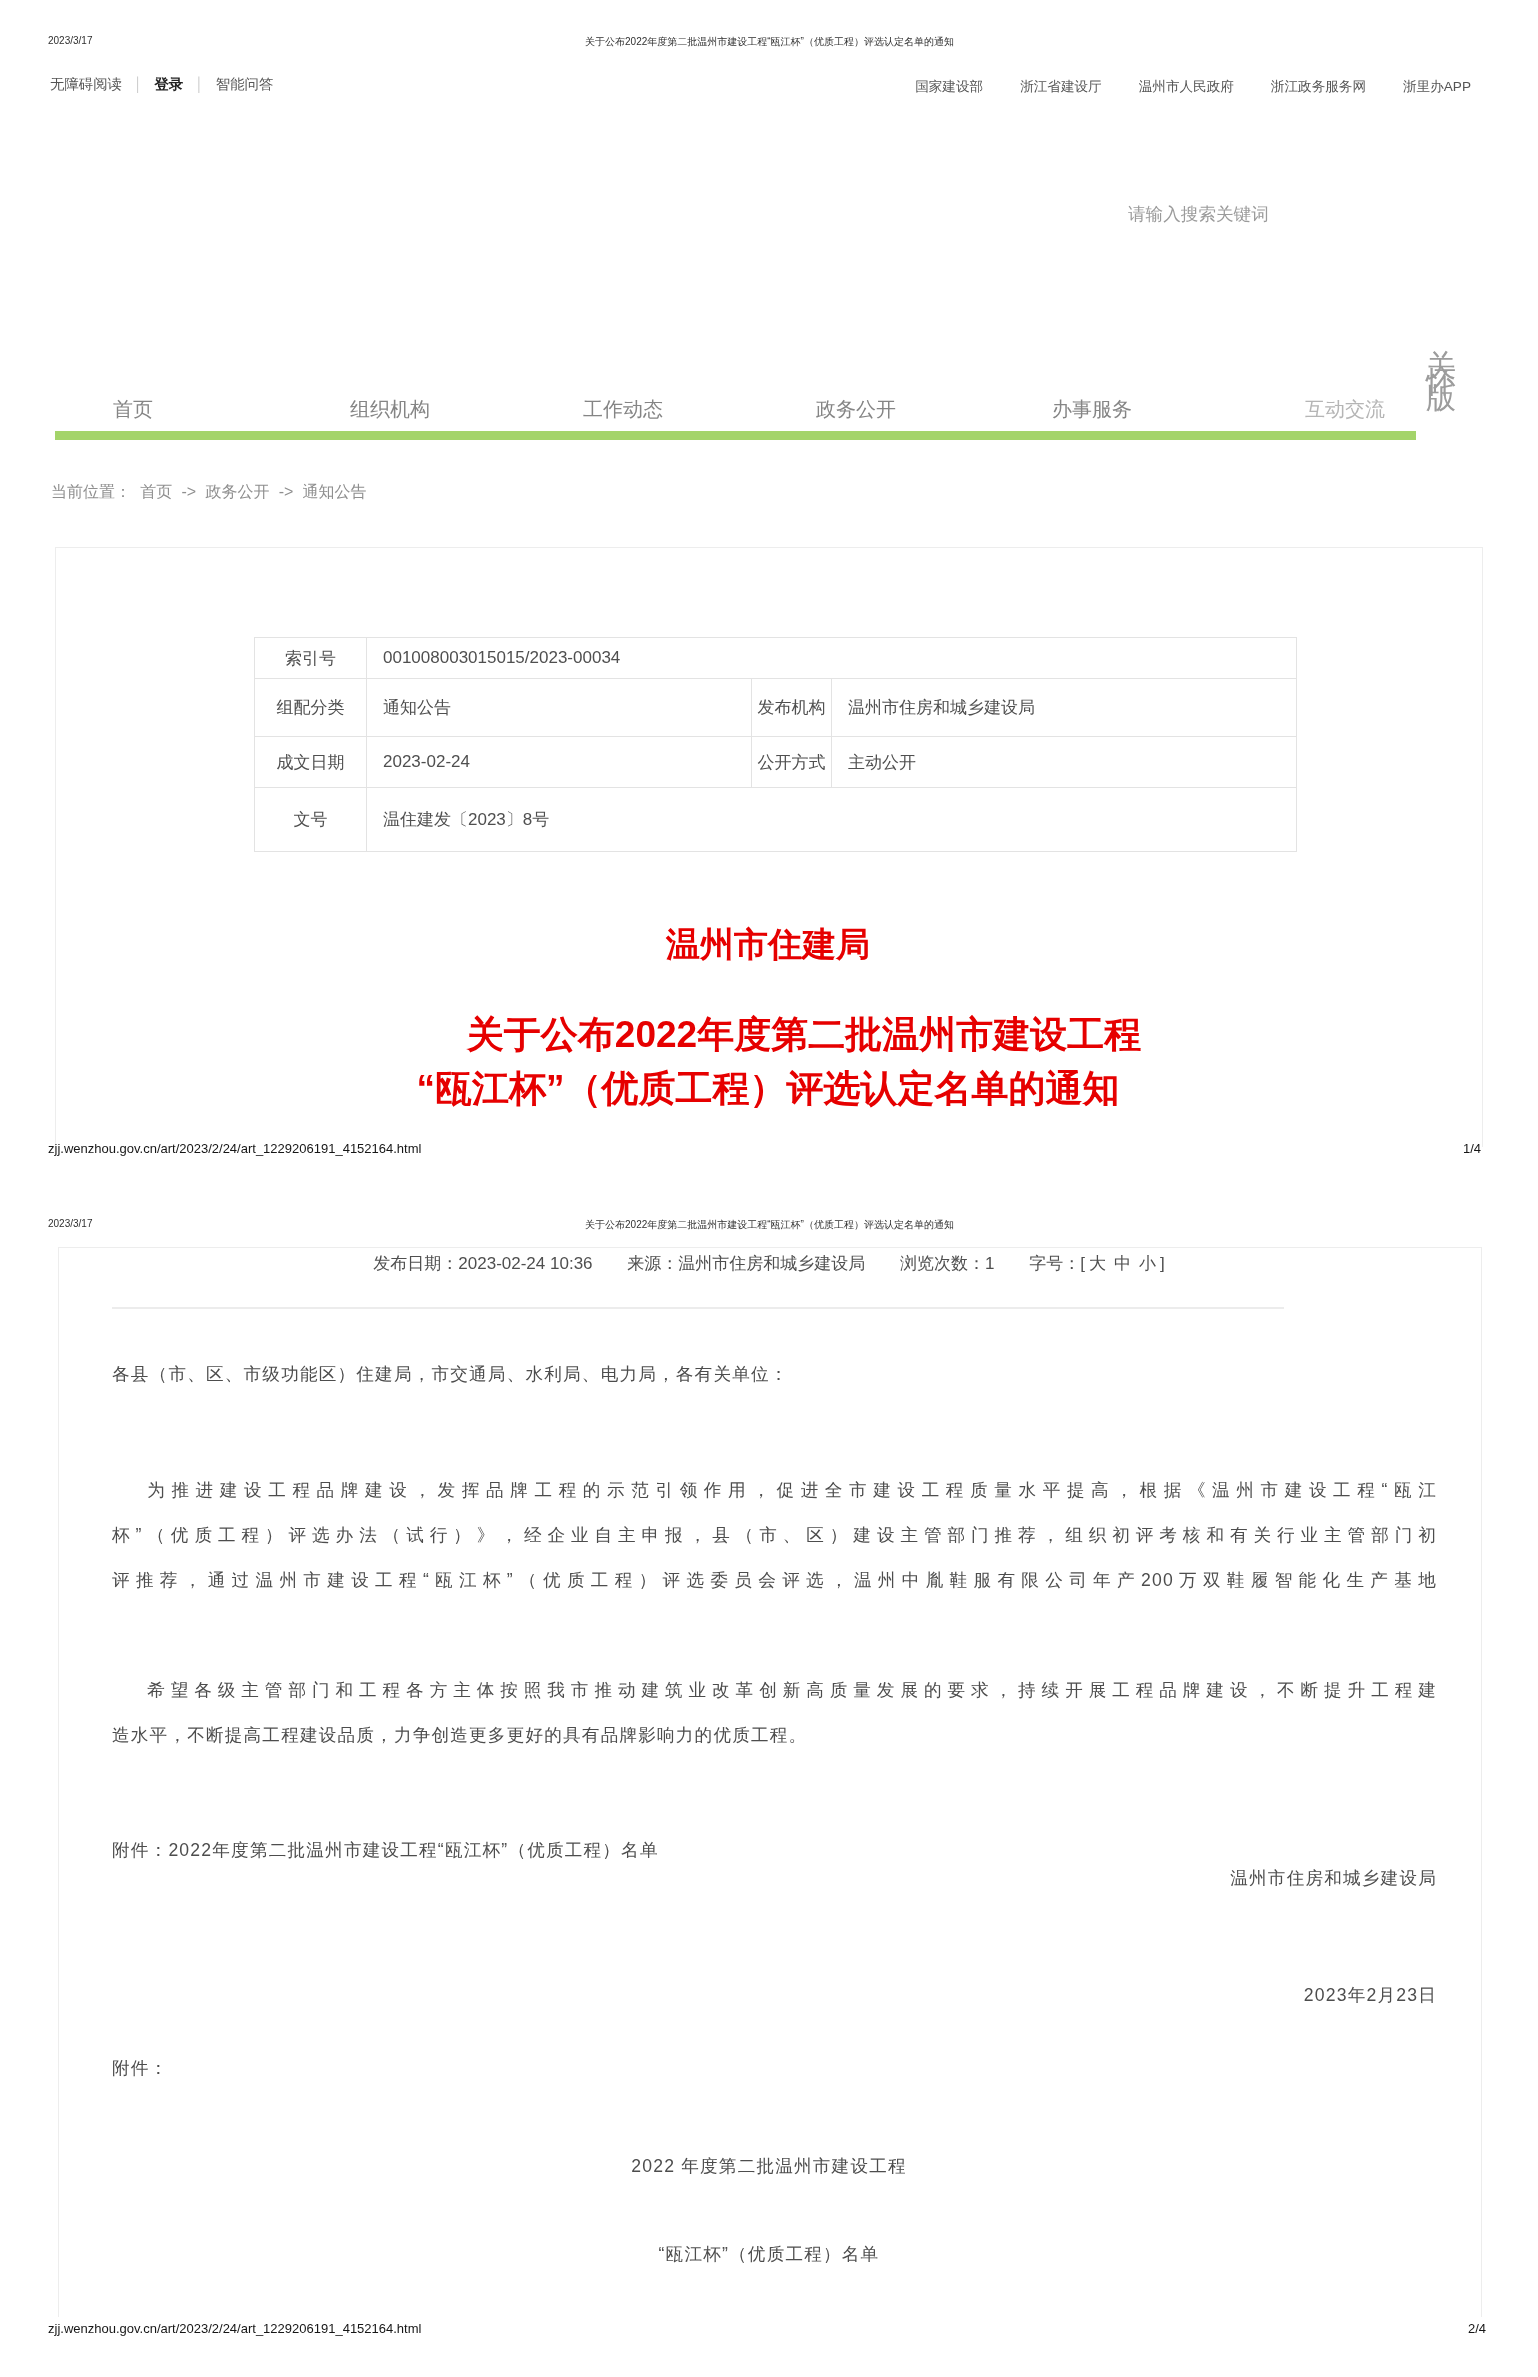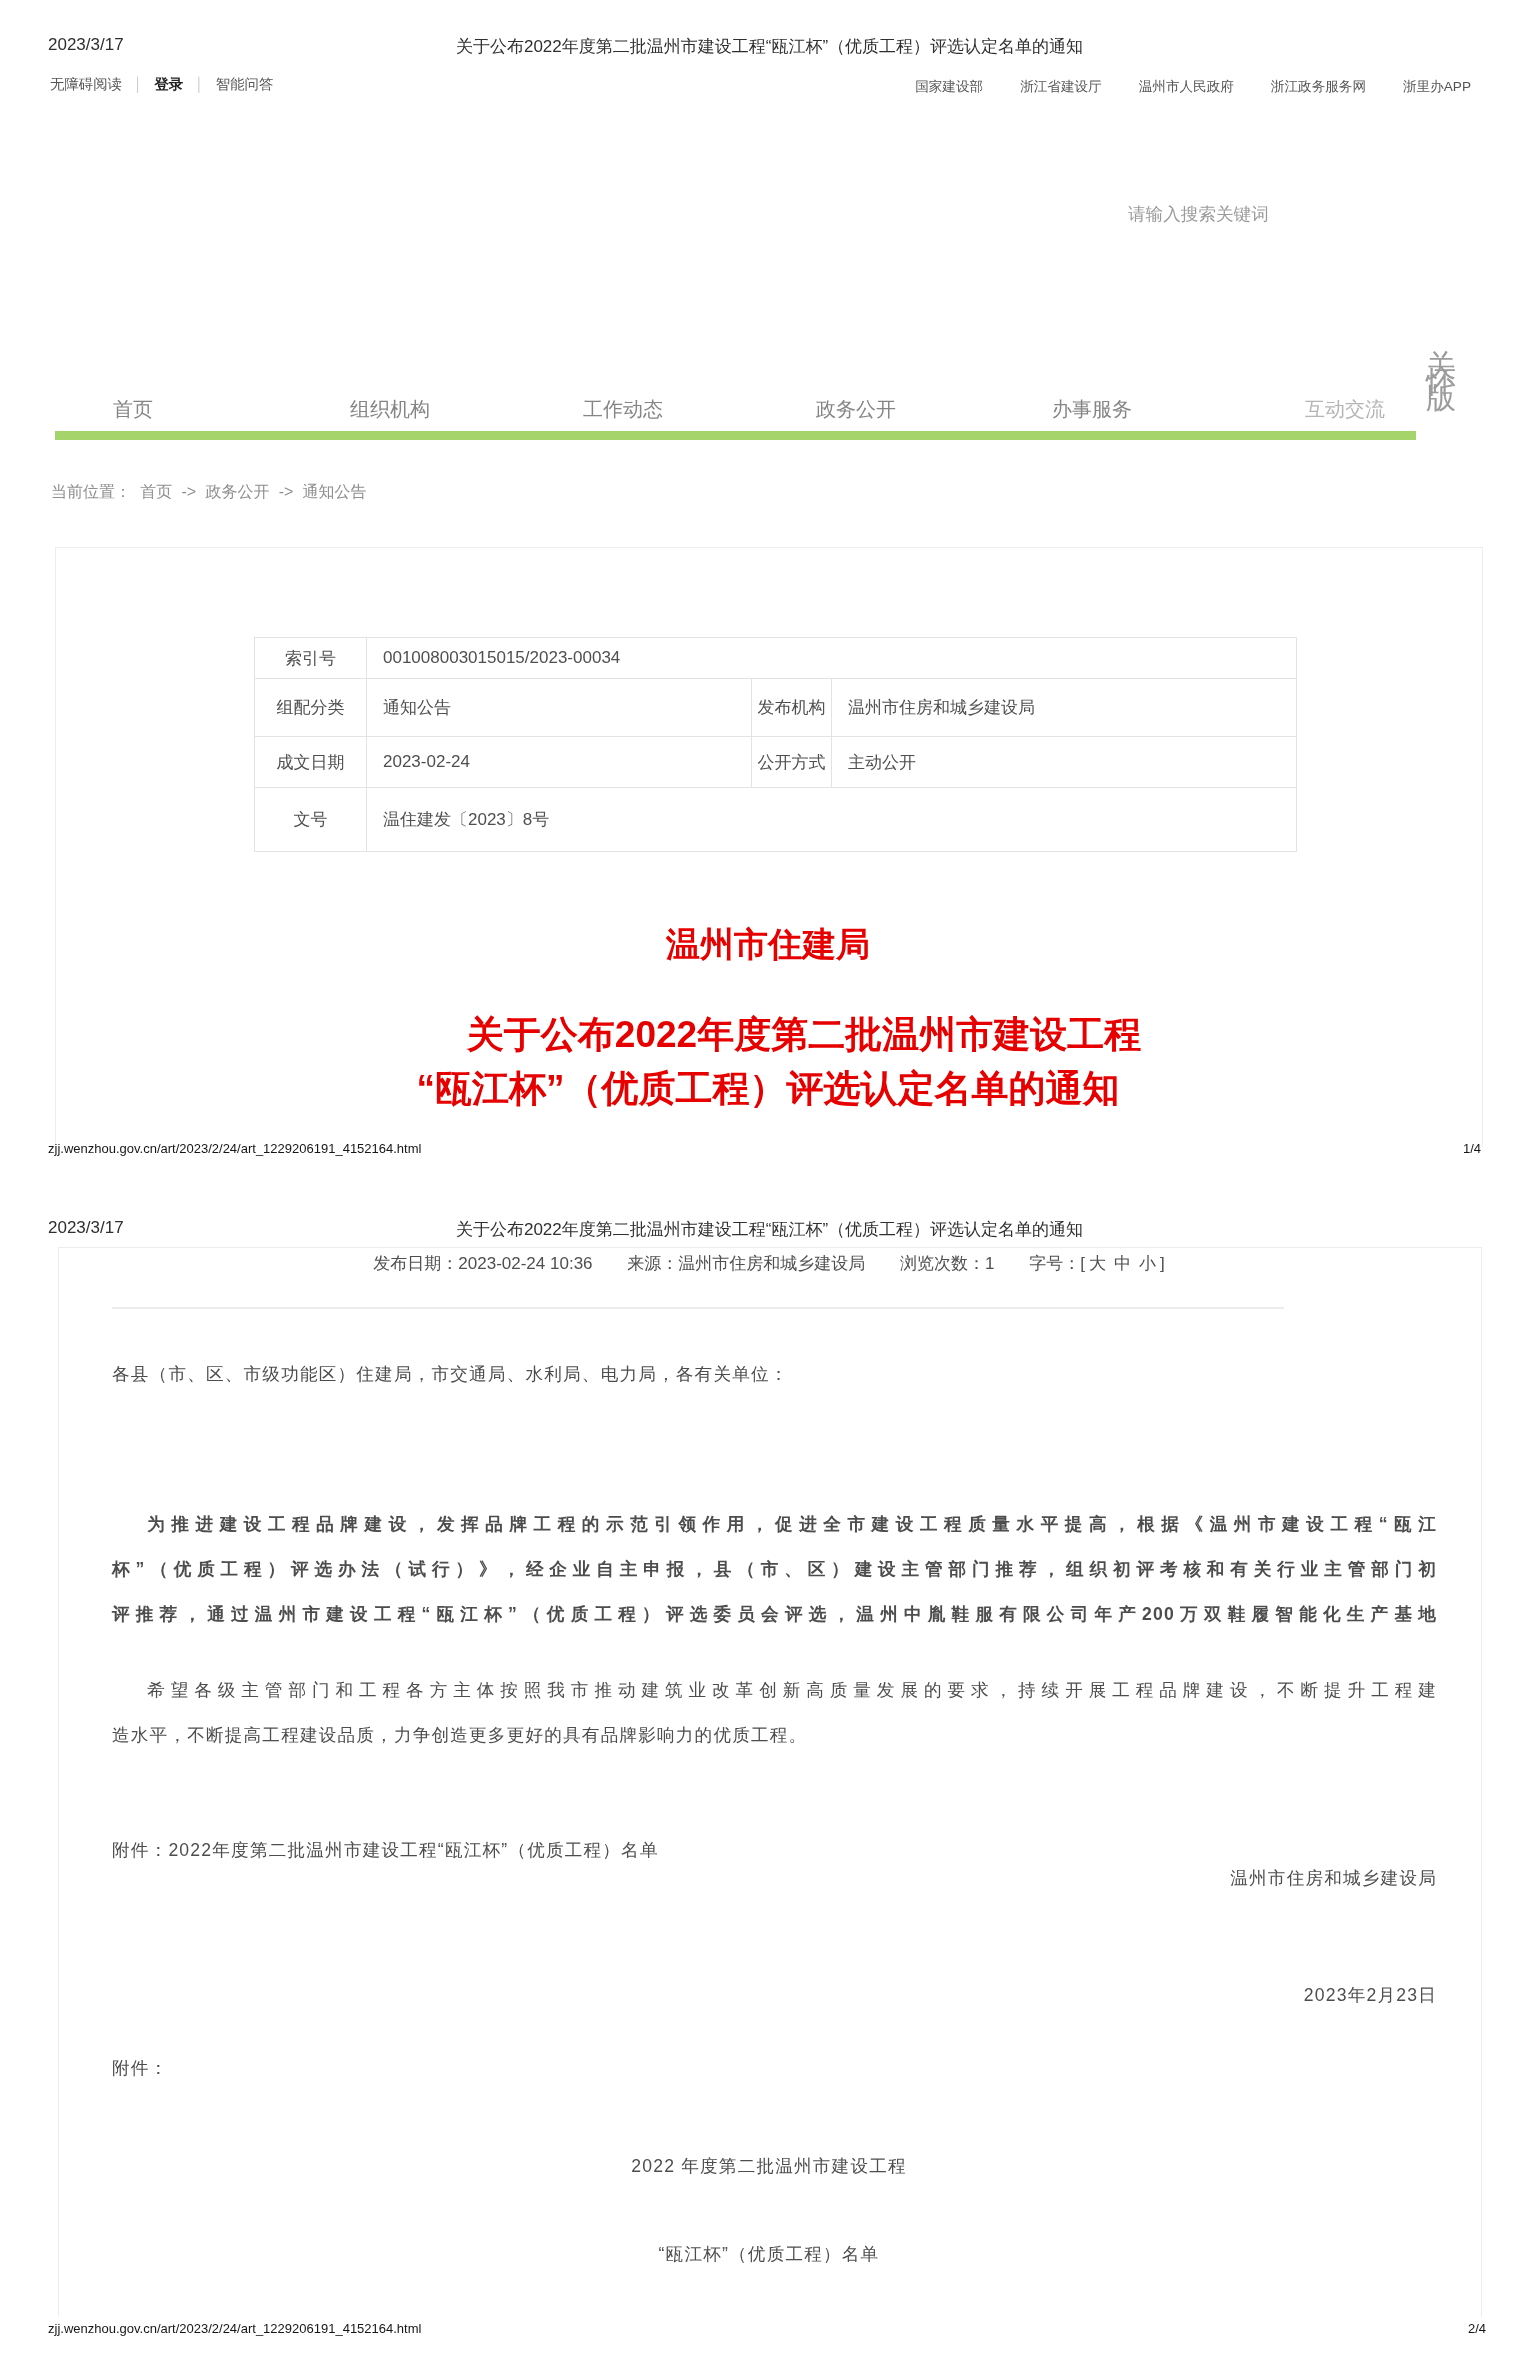--- a/index.html
+++ b/index.html
@@ -8,21 +8,21 @@
   }
   html,body{margin:0;padding:0;}
   body{
     width:1539px;height:2377px;position:relative;background:#ffffff;
     font-family:"Liberation Sans","DejaVu Sans",sans-serif;color:#333;
     overflow:hidden;
   }
   .abs{position:absolute;}
 
   
-  .phdr{font-size:17px;color:#2f2f2f;font-weight:500;white-space:nowrap;}
+  .phdr{font-size:10px;color:#2f2f2f;font-weight:500;white-space:nowrap;}
   .phdr-title{left:0;right:0;text-align:center;}
   .pfoot{font-size:13px;color:#161616;white-space:nowrap;}
 
   
   .util{top:75px;left:50px;display:flex;align-items:center;gap:12px;font-size:14.4px;color:#555;}
   .util .sep{color:#c9c9c9;font-size:13.6px;}
   .util .login{font-weight:700;color:#222;}
   .govlinks{top:78px;right:68px;display:flex;gap:37px;font-size:13.6px;color:#555;white-space:nowrap;margin-left:40px;}
 
   
@@ -169,21 +169,21 @@
     <span class="mitem">来源：温州市住房和城乡建设局</span>
     <span class="mitem">浏览次数：1</span>
     <span class="mitem">
       <span>字号：[</span><span class="fsopt">大</span><span class="fsopt">中</span><span class="fsopt">小</span><span>]</span>
     </span>
   </div>
   <div class="abs meta-divider"></div>
 
   <div class="abs btxt" style="left:112px;top:1362px;">各县（市、区、市级功能区）住建局，市交通局、水利局、电力局，各有关单位：</div>
 
-  <div class="abs pwrap" style="top:1502px;font-weight:bold;">
+  <div class="abs pwrap" style="top:1468px;">
     <div class="jline indent">为推进建设工程品牌建设，发挥品牌工程的示范引领作用，促进全市建设工程质量水平提高，根据《温州市建设工程“瓯江</div>
     <div class="jline">杯”（优质工程）评选办法（试行）》，经企业自主申报，县（市、区）建设主管部门推荐，组织初评考核和有关行业主管部门初</div>
     <div class="jline">评推荐，通过温州市建设工程“瓯江杯”（优质工程）评选委员会评选，温州中胤鞋服有限公司年产200万双鞋履智能化生产基地</div>
   </div>
 
   <div class="abs pwrap" style="top:1668px;">
     <div class="jline indent">希望各级主管部门和工程各方主体按照我市推动建筑业改革创新高质量发展的要求，持续开展工程品牌建设，不断提升工程建</div>
     <div class="lline">造水平，不断提高工程建设品质，力争创造更多更好的具有品牌影响力的优质工程。</div>
   </div>
 

